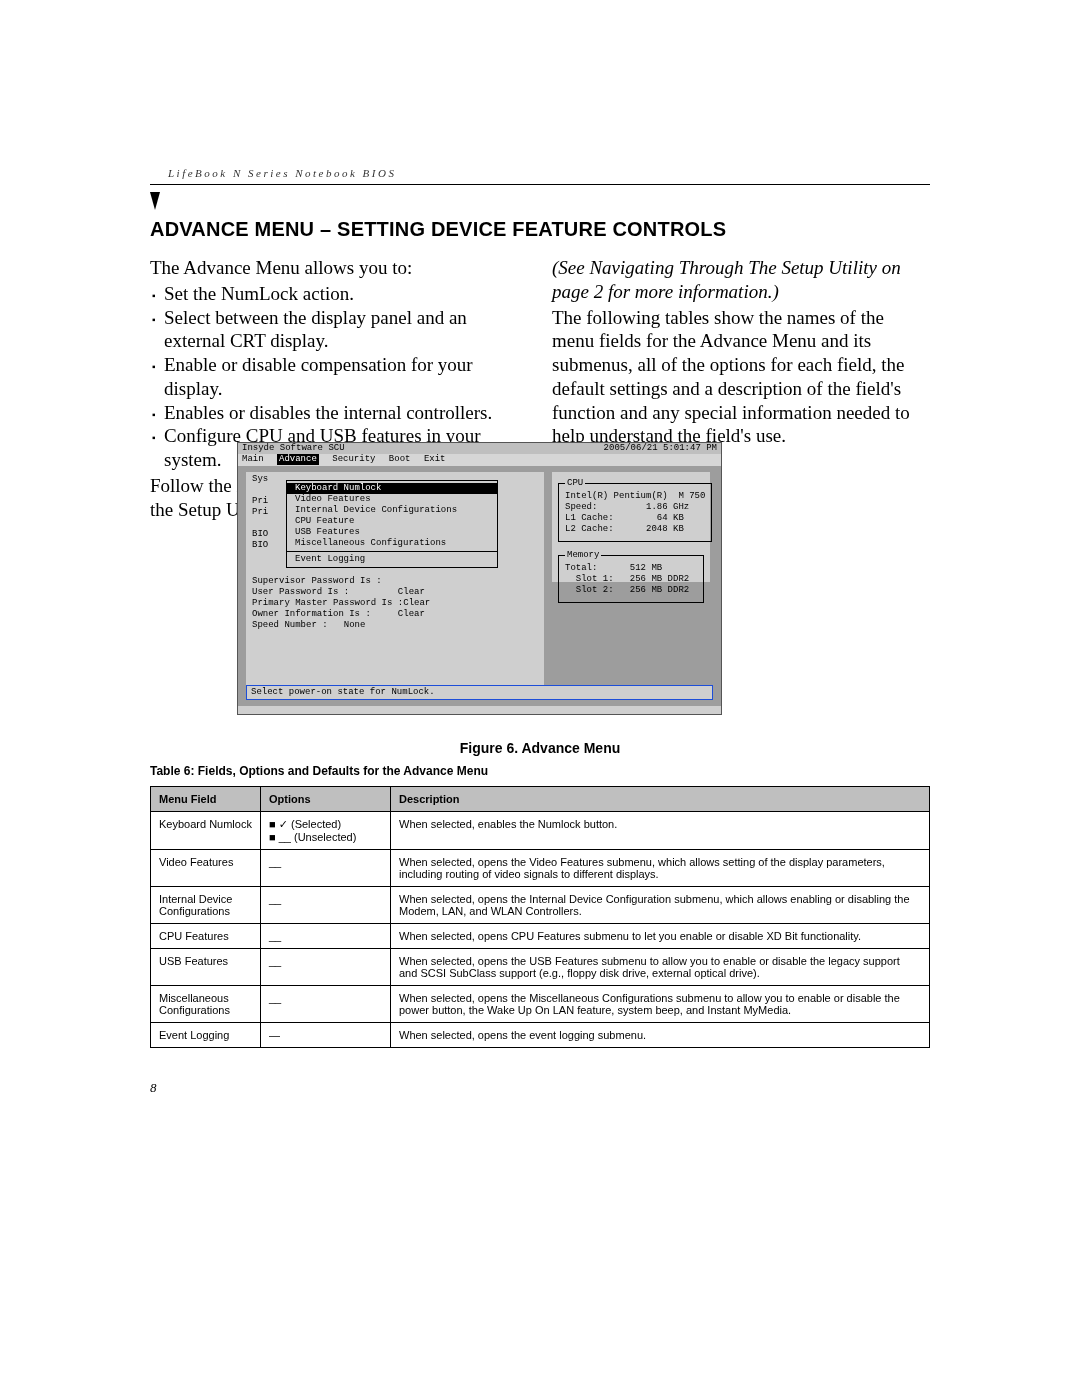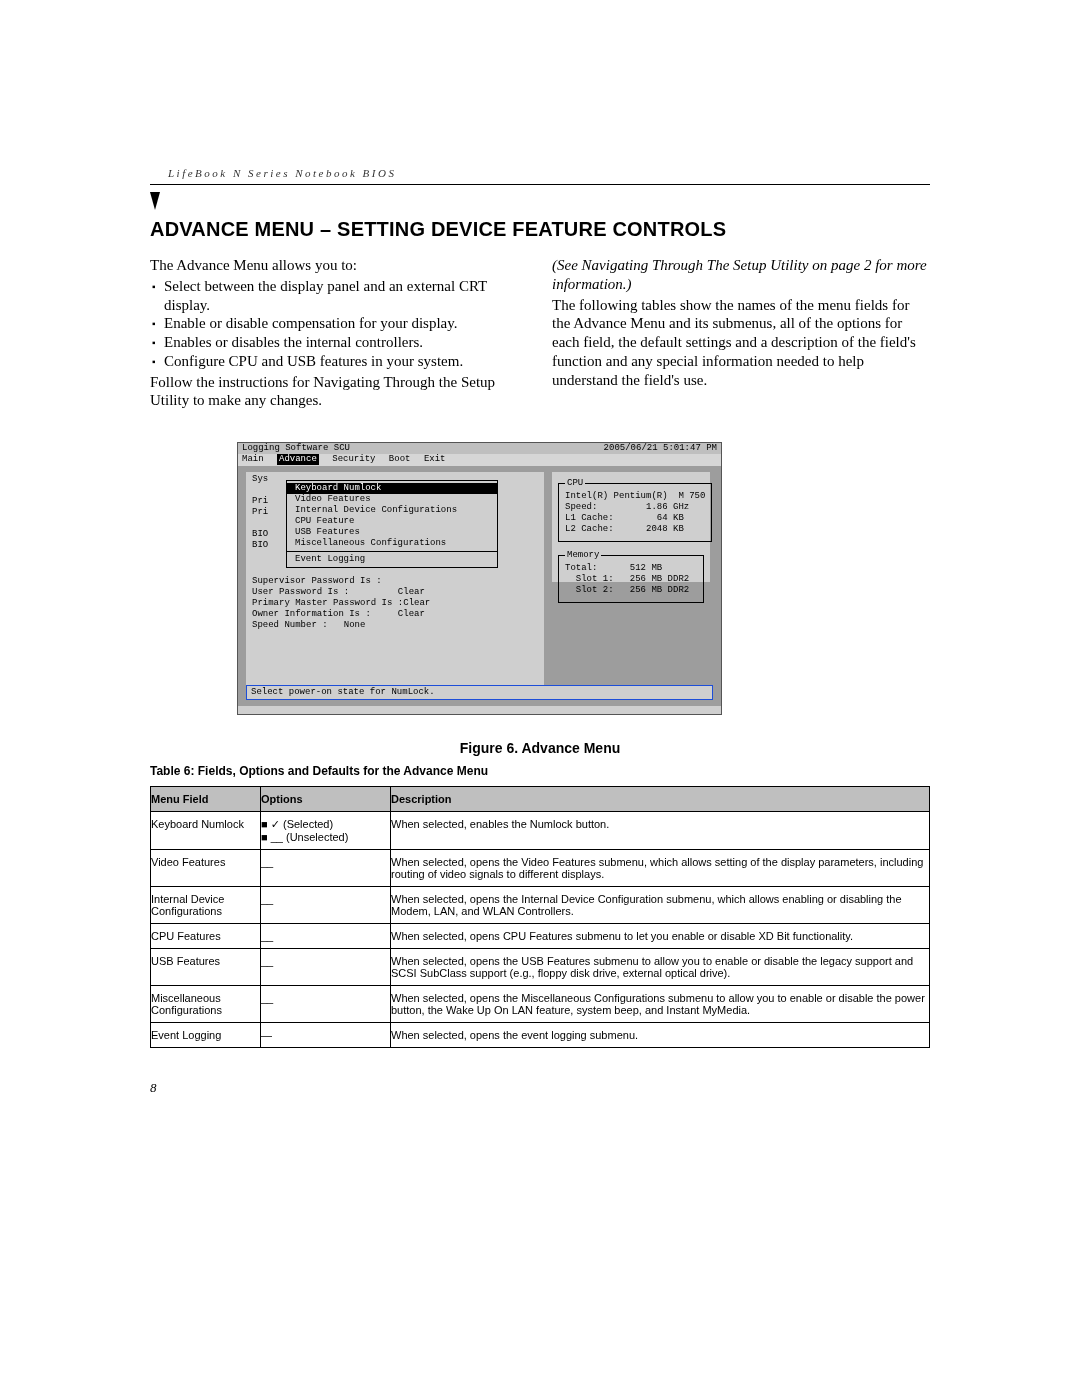--- a/index.html
+++ b/index.html
@@ -51,21 +51,21 @@
     font-size: 20px;
     letter-spacing: 0.2px;
   }
   .cols {
     position: absolute;
     left: 150px;
     top: 256px;
     width: 780px;
     display: flex;
     gap: 24px;
-    font-size: 15px;
+    font-size: 19px;
     line-height: 1.25;
     font-family: "Minion Pro", Georgia, "Times New Roman", serif;
   }
   .col { flex: 1; }
   .col p { margin: 0 0 2px 0; }
   .col ul {
     list-style: none;
     margin: 2px 0 2px 0;
     padding: 0 0 0 14px;
   }
@@ -171,21 +171,21 @@
   table.options {
     position: absolute;
     left: 150px; top: 786px;
     width: 780px;
     border-collapse: collapse;
     font-family: Verdana, Arial, sans-serif;
     font-size: 11px;
   }
   table.options th, table.options td {
     border: 1px solid #000;
-    padding: 6px 0;
+    padding: 6px 8px;
     vertical-align: top;
     text-align: left;
   }
   table.options th {
     background: #bfbfbf;
     font-weight: 700;
   }
   table.options col.c1 { width: 110px; }
   table.options col.c2 { width: 130px; }
   .page-num {
@@ -205,36 +205,37 @@
   <div class="running-head">LifeBook N Series Notebook BIOS</div>
   <div class="head-rule"></div>
   <div class="accent"></div>
 
   <h1 class="section-title">ADVANCE MENU – SETTING DEVICE FEATURE CONTROLS</h1>
 
   <div class="cols">
     <div class="col">
       <p>The Advance Menu allows you to:</p>
       <ul>
+        <li>Set the NumLock action.</li>
         <li>Select between the display panel and an external CRT display.</li>
         <li>Enable or disable compensation for your display.</li>
         <li>Enables or disables the internal controllers.</li>
         <li>Configure CPU and USB features in your system.</li>
       </ul>
       <p>Follow the instructions for Navigating Through the Setup Utility to make any changes.</p>
     </div>
     <div class="col">
       <p class="cross-ref">(See Navigating Through The Setup Utility on page 2 for more information.)</p>
       <p>The following tables show the names of the menu fields for the Advance Menu and its submenus, all of the options for each field, the default settings and a description of the field's function and any special information needed to help understand the field's use.</p>
     </div>
   </div>
 
   <div class="bios">
     <div class="titlebar">
-      <span class="t-left">Logging Software SCU</span>
+      <span class="t-left">Insyde Software SCU</span>
       <span class="t-right">2005/06/21  5:01:47 PM</span>
     </div>
     <div class="menubar">
       <span>Main</span>
       <span class="sel">Advance</span>
       <span>Security</span>
       <span>Boot</span>
       <span>Exit</span>
     </div>
     <div class="body">

